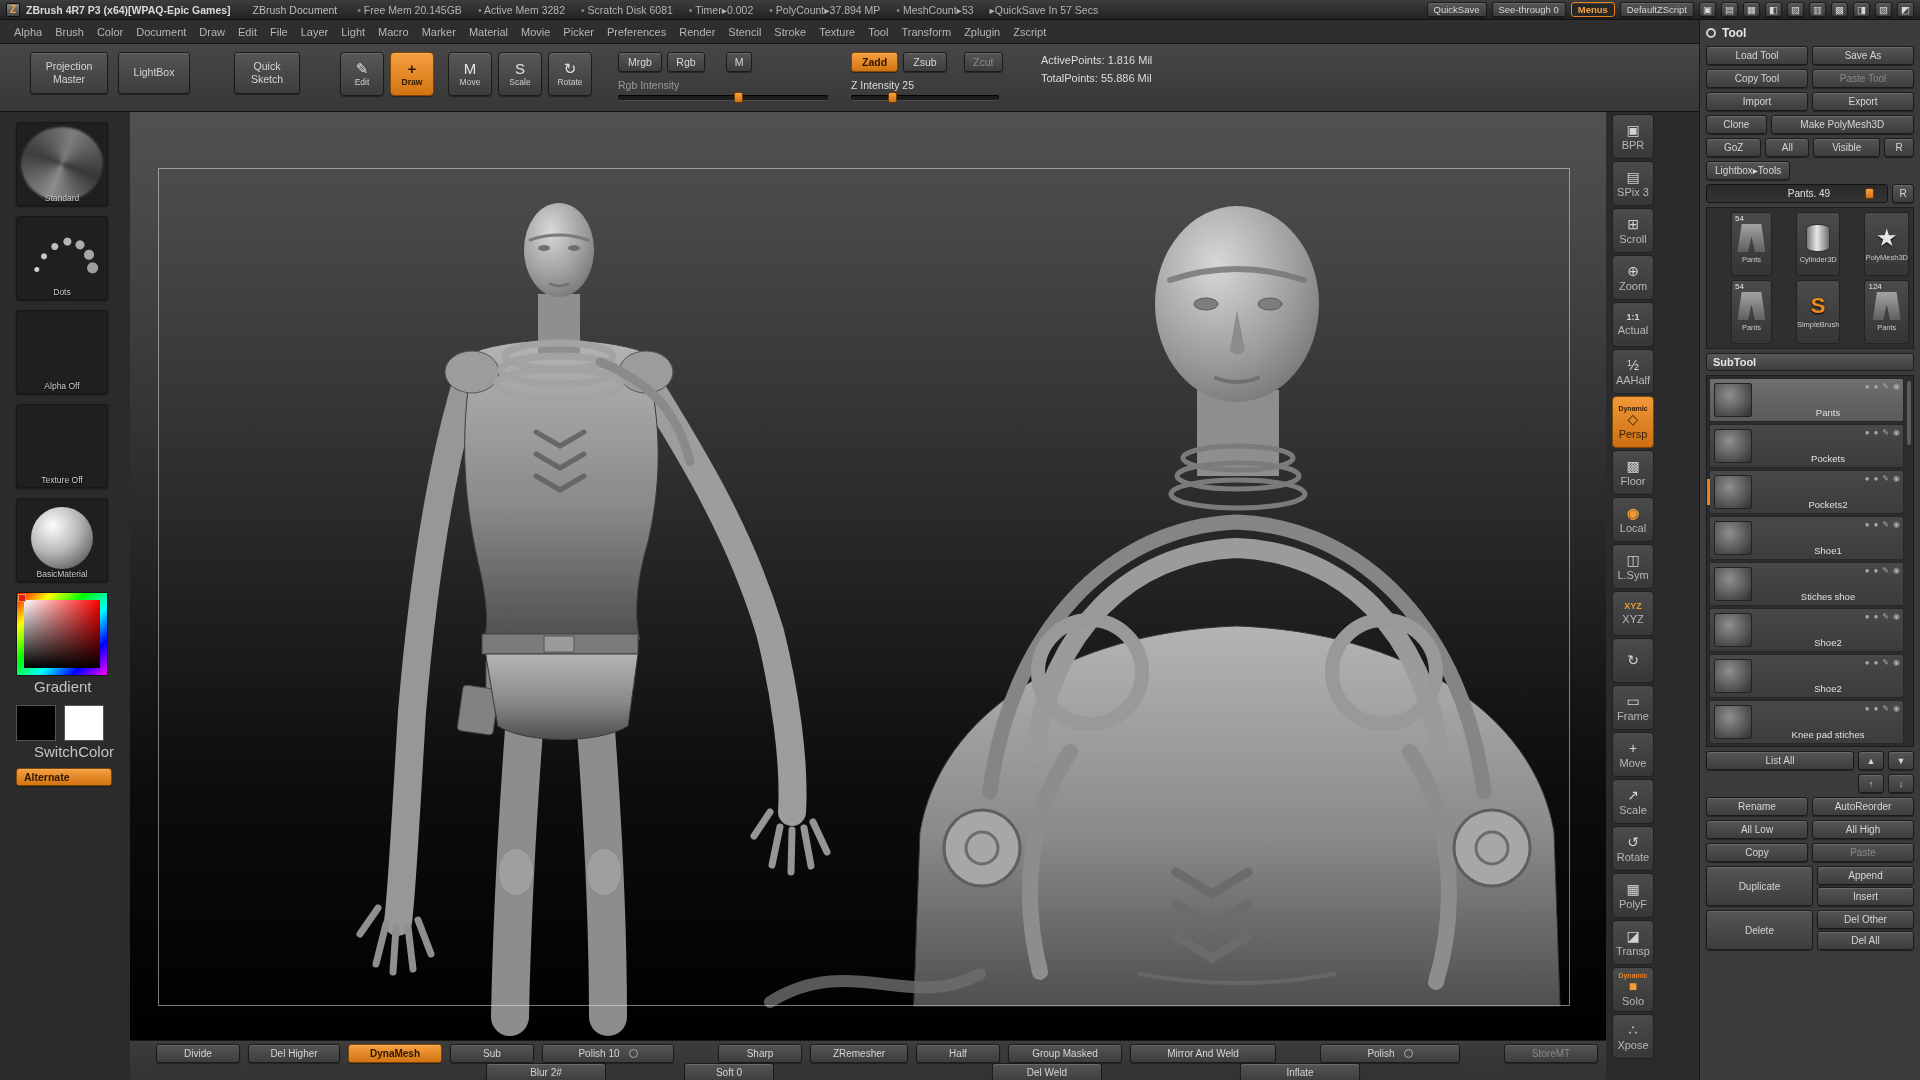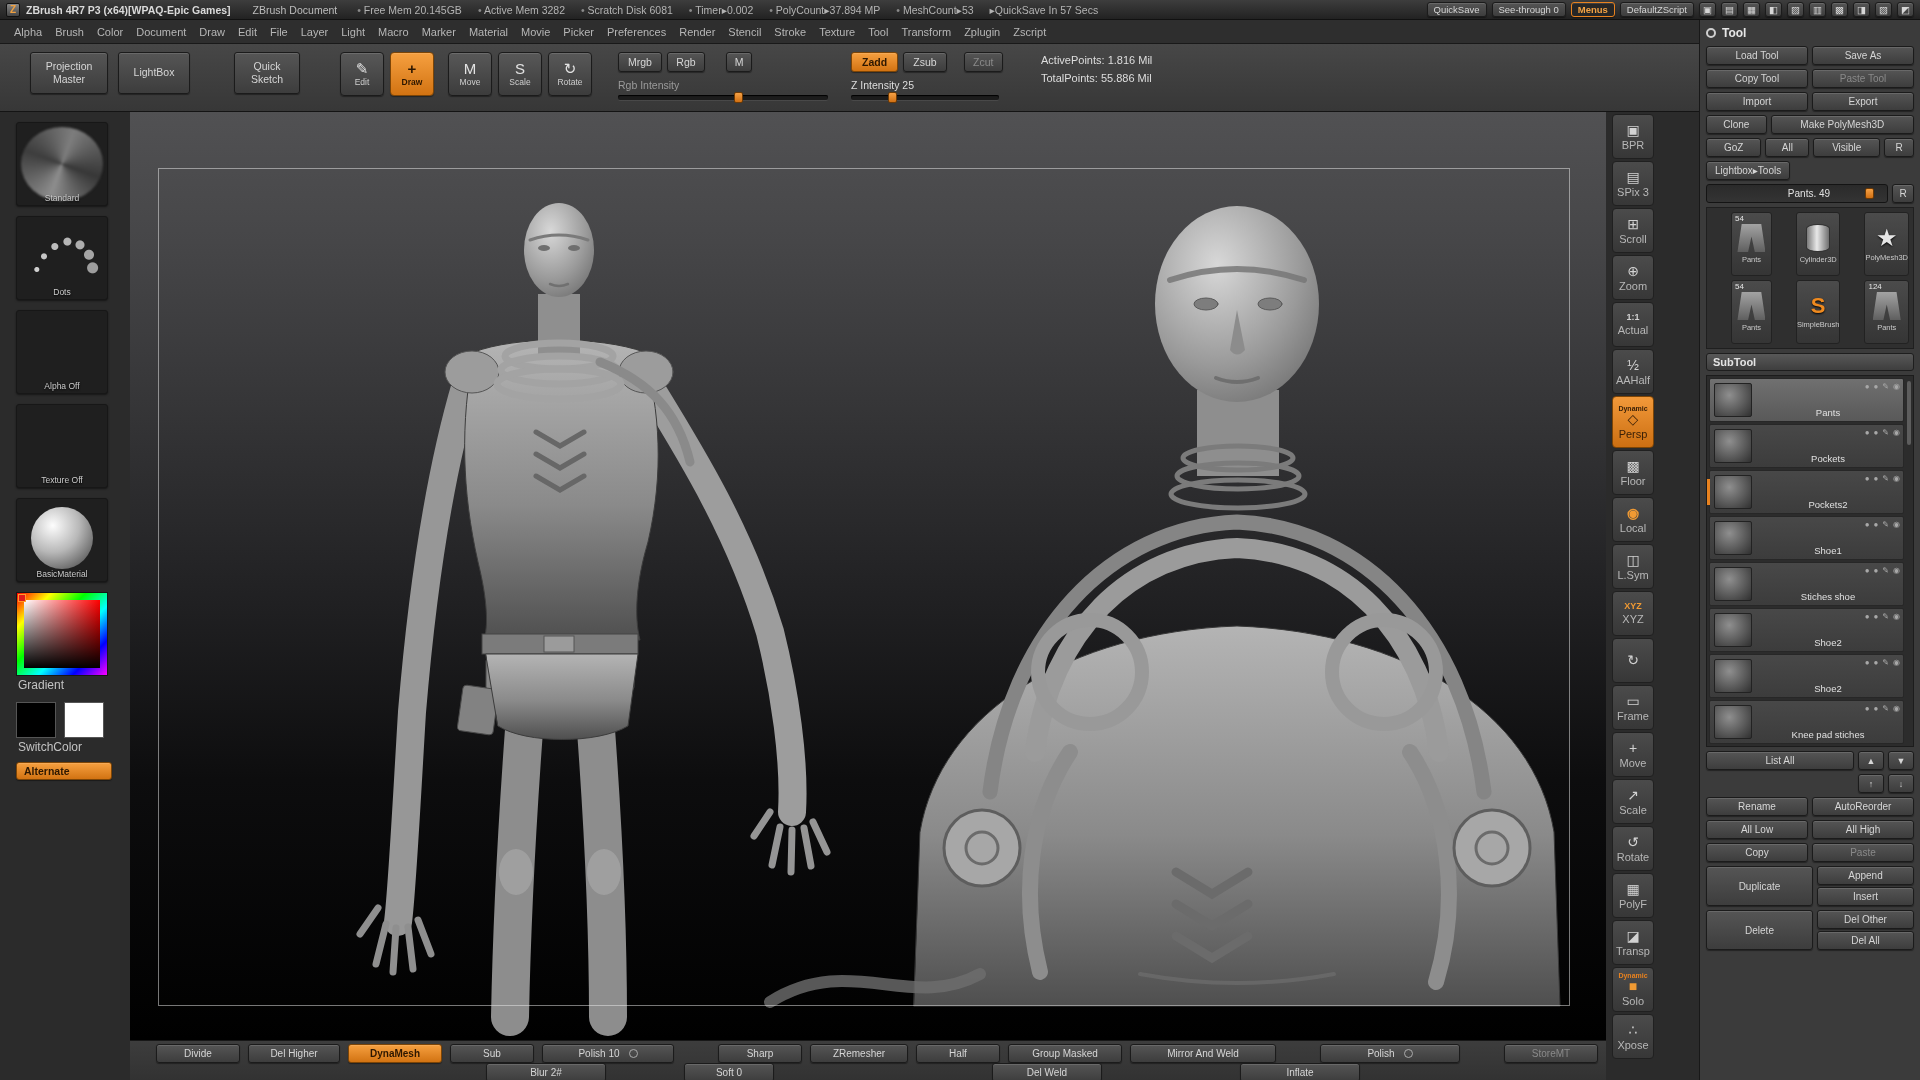--- a/index.html
+++ b/index.html
@@ -78,21 +78,21 @@
     radial-gradient(circle at 70% 34%, #adadad 0 4px, transparent 5px),
     radial-gradient(circle at 80% 46%, #a5a5a5 0 4.5px, transparent 5.5px),
     radial-gradient(circle at 84% 62%, #9d9d9d 0 5px, transparent 6px);}
   .sphere{position:absolute;left:14px;top:8px;width:62px;height:62px;border-radius:50%;
     background:radial-gradient(circle at 35% 30%, #fdfdfd, #b8b8b8 45%, #5a5a5a 85%, #3e3e3e);}
   .picker{position:relative;width:92px;height:84px;border:1px solid #171717;margin-bottom:2px;cursor:pointer;
     background:linear-gradient(135deg,#f00,#ff0 20%,#0f0 40%,#0ff 60%,#00f 80%,#f0f);}
   .picker .inner{position:absolute;inset:7px;
     background:linear-gradient(to bottom,rgba(0,0,0,0),#000),linear-gradient(to right,#fff,#f00);}
   .picker .cursw{position:absolute;left:1px;top:1px;width:8px;height:8px;background:#e01b1b;border:1px solid #ff9a2a;}
-  .small-lab{font-size:12px;color:#c3c3c3;margin:2px 0 10px 2px;}
+  .small-lab{font-size:15px;color:#c3c3c3;margin:2px 0 10px 18px;}
   .switch{display:flex;gap:8px;margin-bottom:2px;}
   .sw{width:40px;height:36px;border:1px solid #555;cursor:pointer;}
   .sw.black{background:#000;}
   .sw.white{background:#fff;}
   .alt{width:96px;height:18px;margin-top:8px;justify-content:flex-start;}
 
   
   .canvas{left:130px;top:112px;width:1476px;height:928px;cursor:crosshair;
     background:linear-gradient(#515153 0%,#464648 14%,#353537 32%,#212123 52%,#0d0d0e 72%,#000 100%);}
   .docframe{position:absolute;left:28px;top:56px;width:1412px;height:838px;

